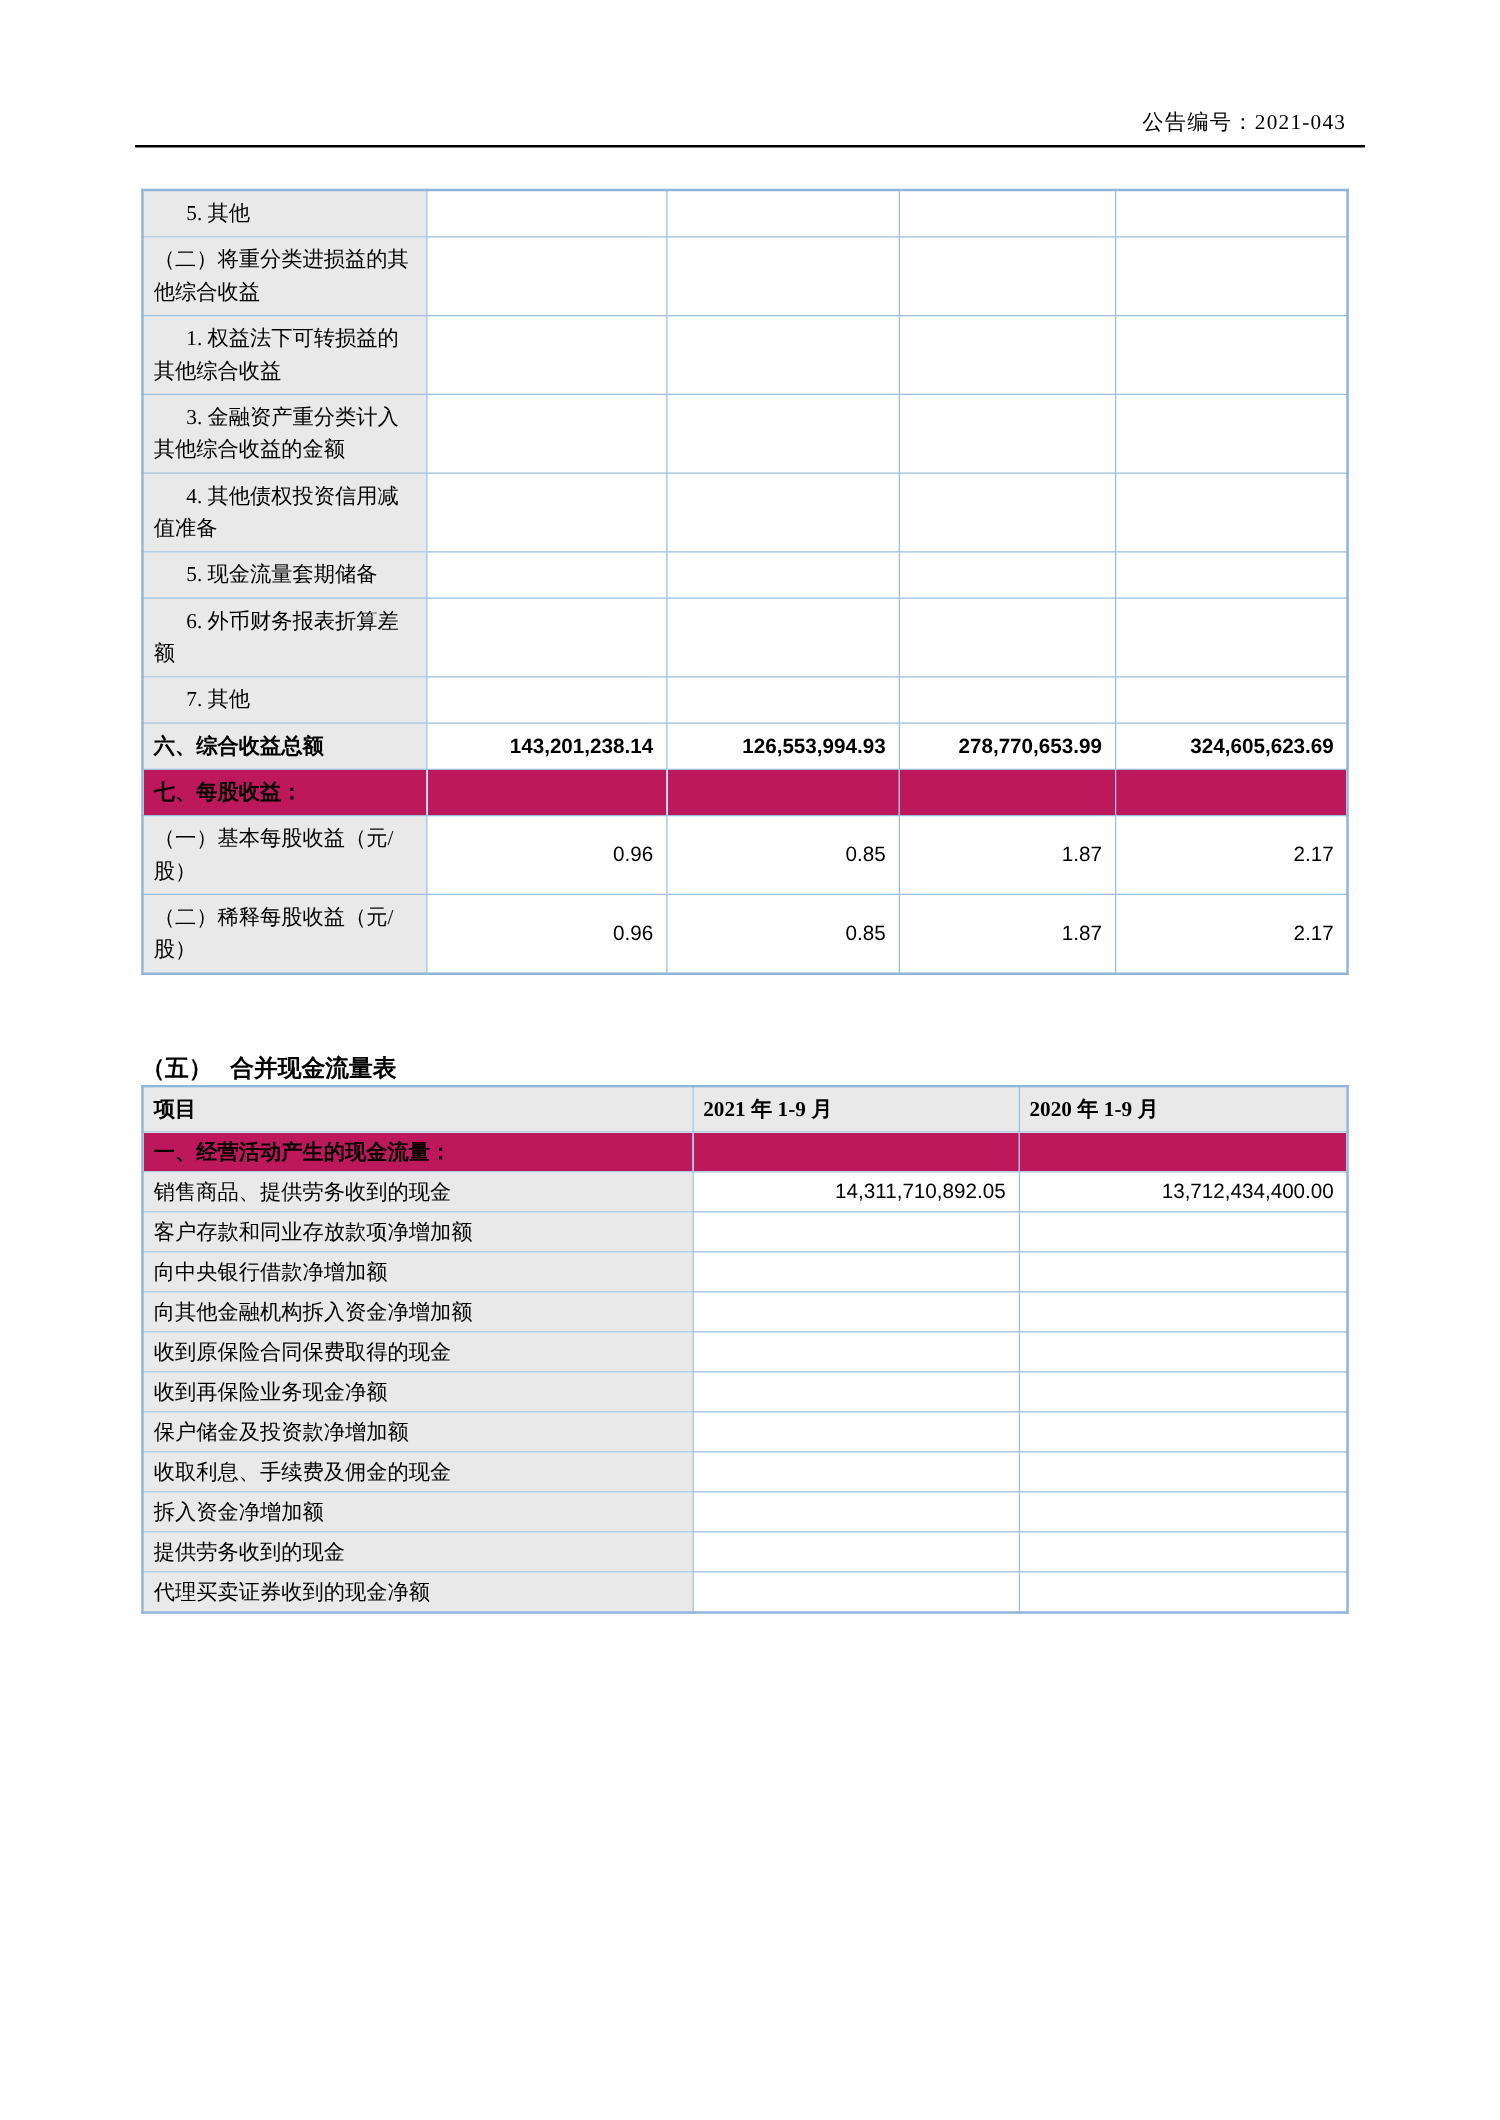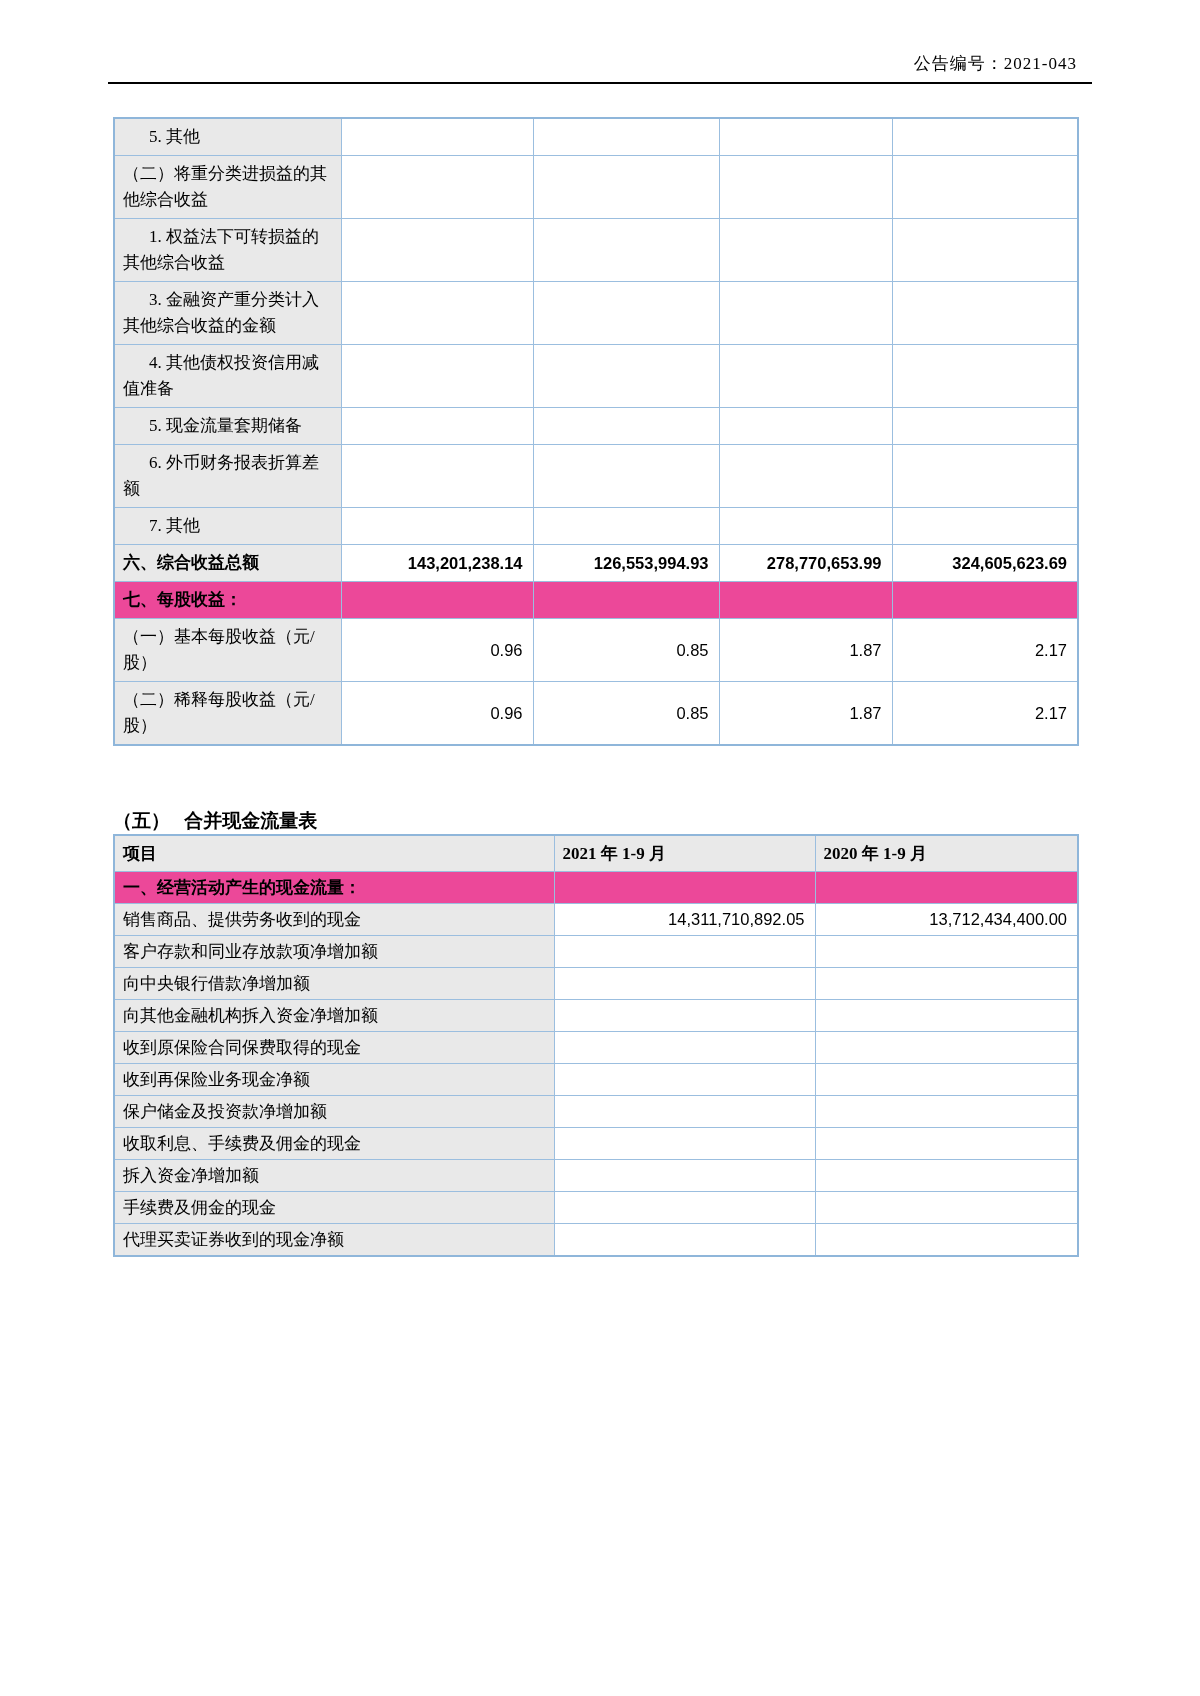--- a/index.html
+++ b/index.html
@@ -3,41 +3,41 @@
 <meta charset="utf-8">
 <style>
   html,body{margin:0;padding:0;}
   body{
     width:1200px;height:1696px;background:#ffffff;color:#000;
     font-family:"Liberation Serif","DejaVu Serif",serif;
     overflow:hidden;
   }
   .content{width:964px;margin-left:113px;}
   .notice{
-    padding-top:52px;text-align:right;font-size:17px;letter-spacing:1px;
+    padding-top:86px;text-align:right;font-size:17px;letter-spacing:1px;
   }
   .rule{height:2px;background:#000;width:984px;margin-left:-5px;margin-top:7px;}
 
   table{
     border-collapse:collapse;table-layout:fixed;width:964px;
     border:2px solid #8fb6da;
   }
   table.t1{margin-top:33px;}
   td,th{border:1px solid #9bbedf;vertical-align:middle;overflow:hidden;}
   td.label{
     background:#e9e9e9;font-size:17px;line-height:26px;padding:5px 8px;
   }
   td.label.indent{text-indent:26px;}
   td.value{
     text-align:right;background:#fff;
     font-family:"Liberation Sans","DejaVu Sans",sans-serif;
     font-size:16.5px;line-height:26px;padding:5px 10px;
   }
   tr.bold td{font-weight:bold;}
-  tr.shaded td{background:#ec4899;}
+  tr.shaded td{background:#be185d;}
 
   .section-heading{
     margin-top:62px;font-size:19px;font-weight:bold;white-space:pre;
   }
   .unit{
     margin-top:34px;margin-bottom:5px;text-align:right;font-size:17px;
   }
   table.t2 th{
     background:#e9e9e9;font-size:17px;font-weight:bold;text-align:left;
     padding:6px 8px;line-height:23px;
@@ -209,21 +209,21 @@
           <td class="label">收取利息、手续费及佣金的现金</td>
           <td class="value"></td>
           <td class="value"></td>
         </tr>
         <tr>
           <td class="label">拆入资金净增加额</td>
           <td class="value"></td>
           <td class="value"></td>
         </tr>
         <tr>
-          <td class="label">手续费及佣金的现金</td>
+          <td class="label">提供劳务收到的现金</td>
           <td class="value"></td>
           <td class="value"></td>
         </tr>
         <tr>
           <td class="label">代理买卖证券收到的现金净额</td>
           <td class="value"></td>
           <td class="value"></td>
         </tr>
       </tbody>
   </table>

